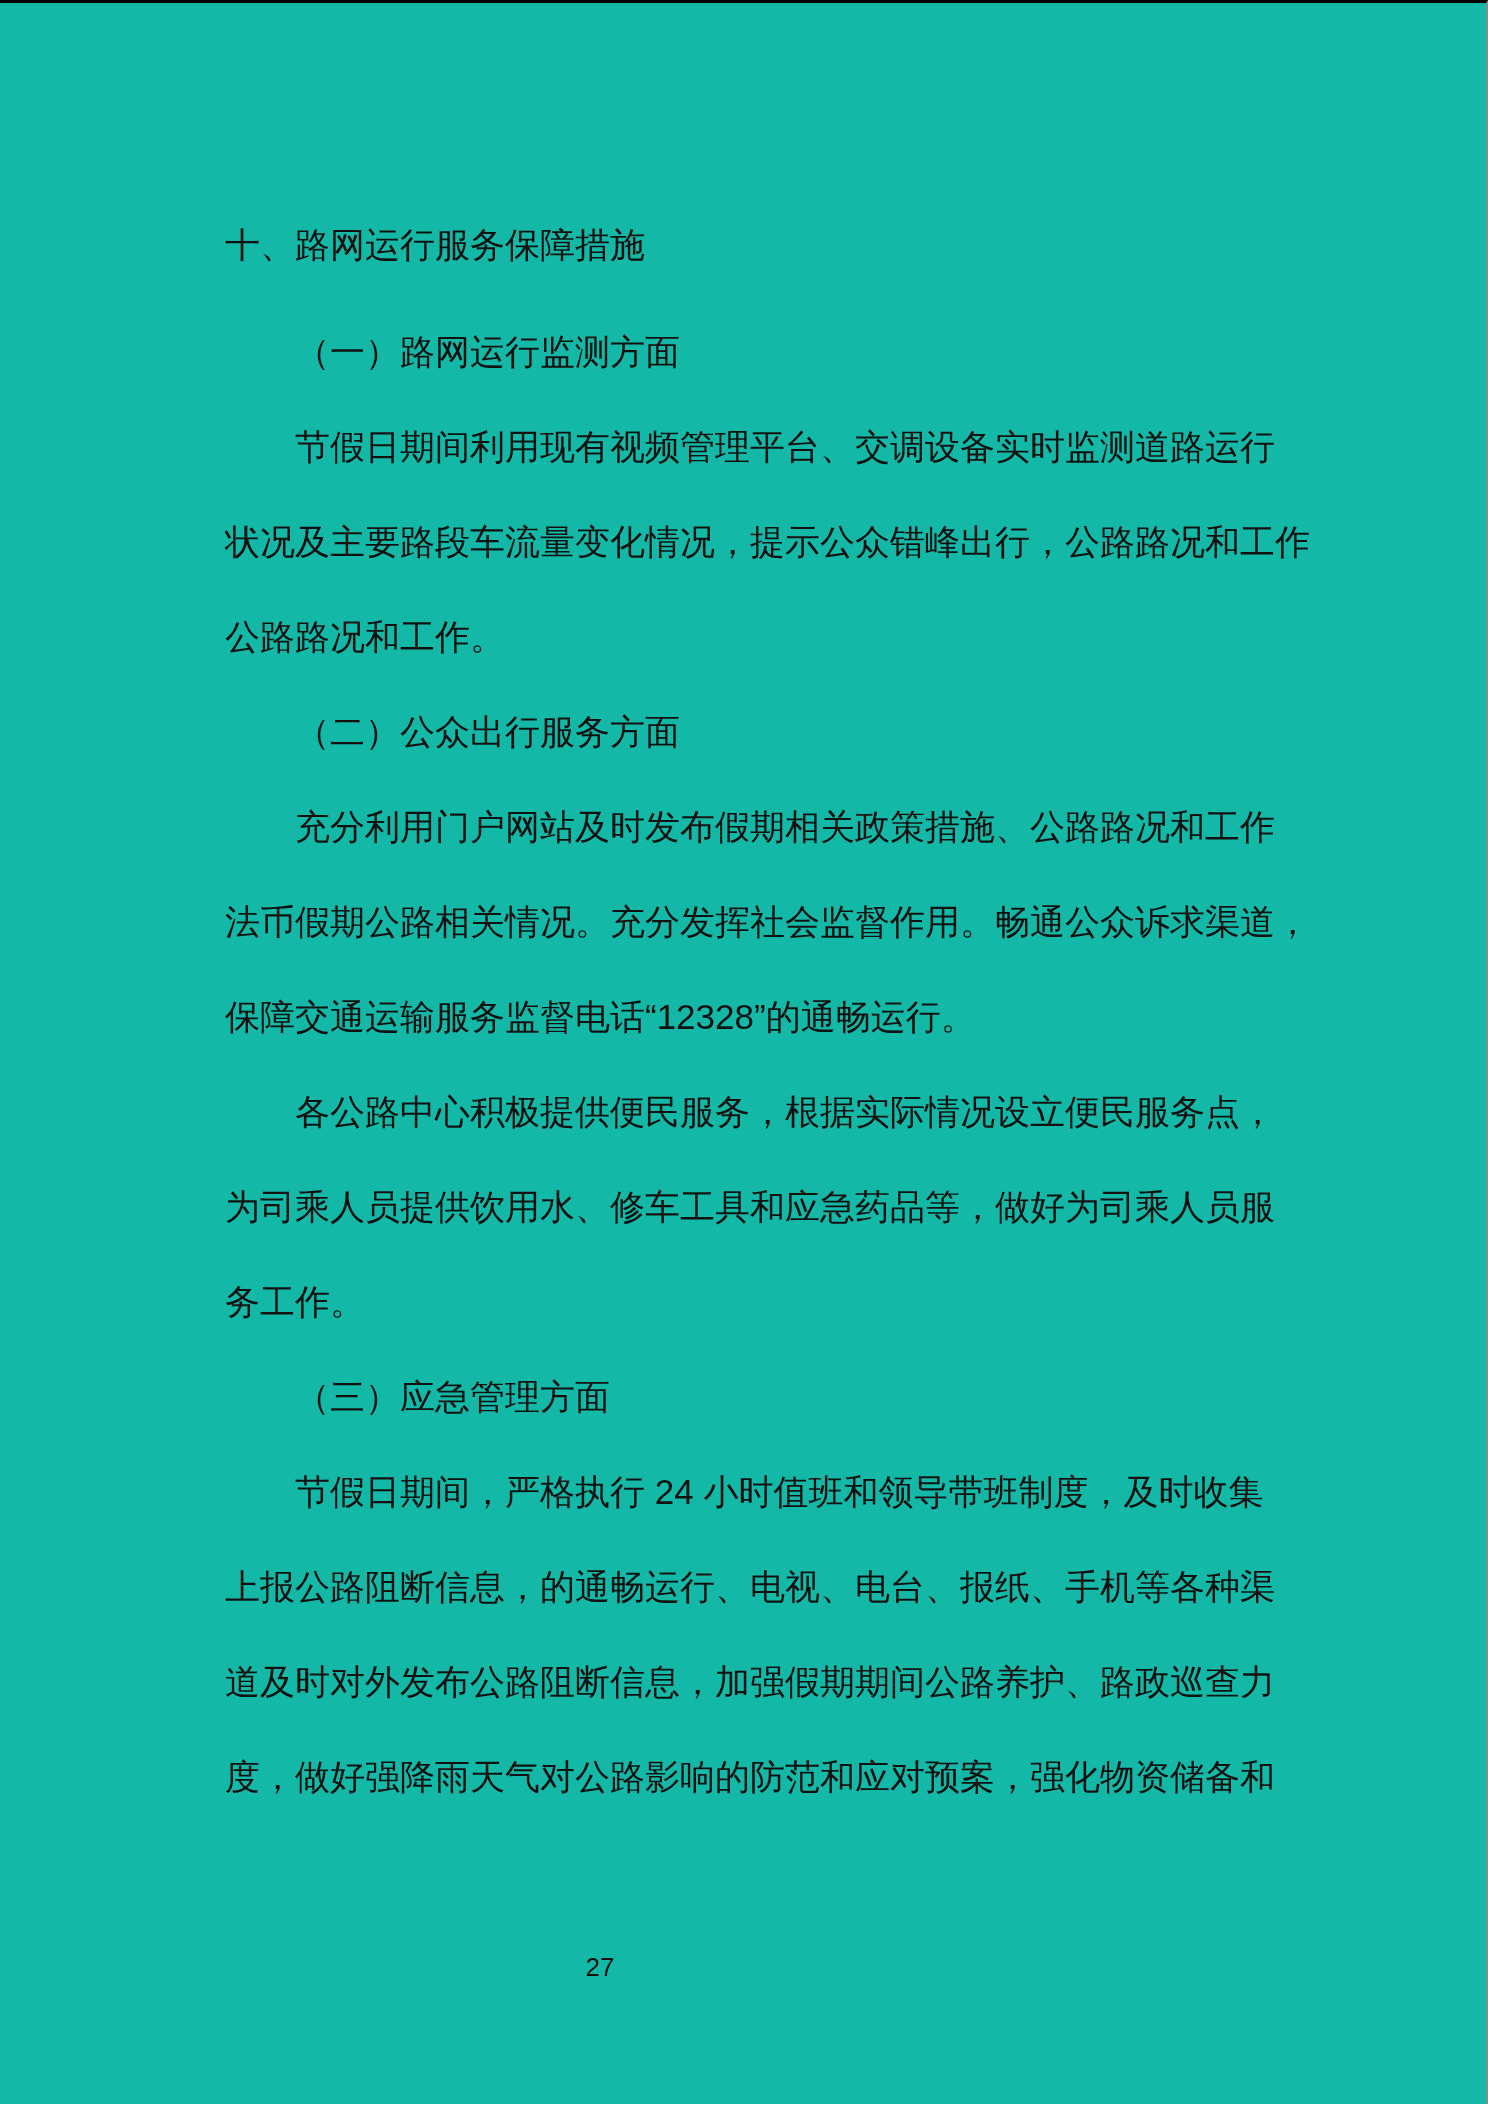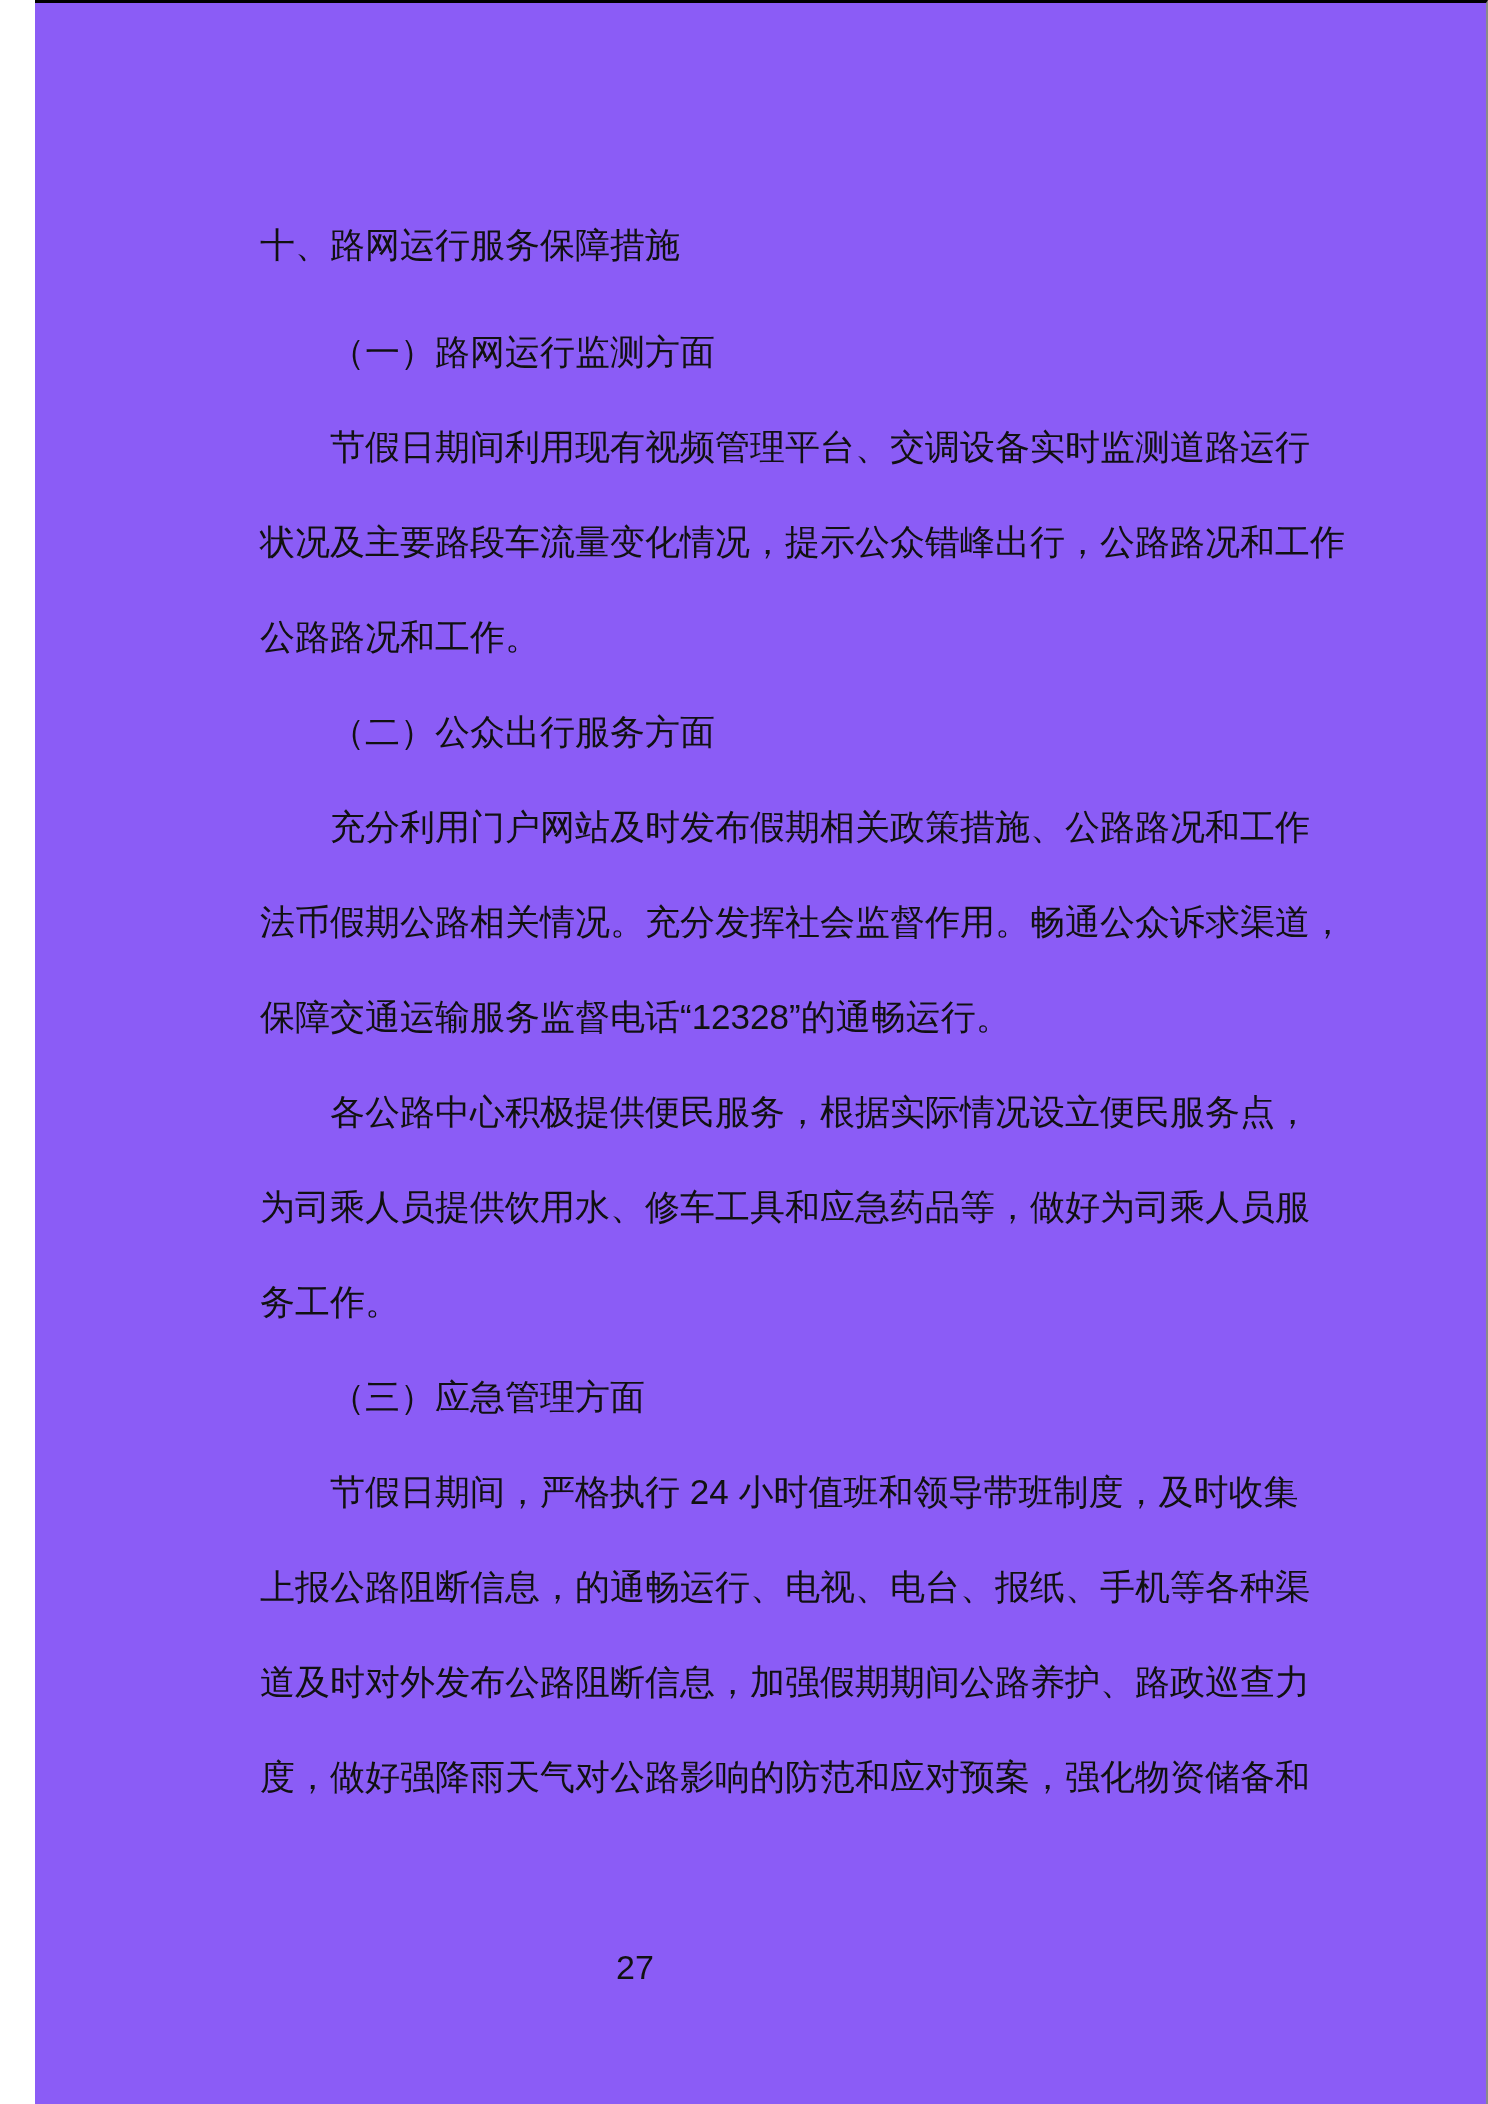--- a/index.html
+++ b/index.html
@@ -14,22 +14,21 @@
     overflow: hidden;
     font-family: "Liberation Sans", "DejaVu Sans", sans-serif;
     color: var(--text-color, #111111);
   }
   .page {
     position: absolute;
     inset: 0;
     box-sizing: border-box;
     border-top: 3px solid var(--top-border-color, #000000);
     border-right: 2px solid var(--right-border-color, #8a8a8a);
-    background: #8b5cf6;
-    margin-left: 35px;
+    background: #14b8a6;
   }
   .text-block {
     position: absolute;
     left: 225px;
     top: 194px;
     width: 1065px;
   }
   .line {
     font-size: 35px;
     line-height: 95px;
@@ -42,21 +41,21 @@
   }
   .doc-title {
     margin-bottom: 12px;
   }
   .page-number {
     position: absolute;
     top: 1946px;
     left: 0;
     width: 1200px;
     text-align: center;
-    font-size: 34px;
+    font-size: 26px;
     line-height: 36px;
   }
 </style>
 </head>
 <body style="--text-color: #111111; --top-border-color: #000000; --right-border-color: #8a8a8a;">
 
 <div class="page">
   <div class="text-block">
     <div class="line doc-title">十、路网运行服务保障措施</div>
 

